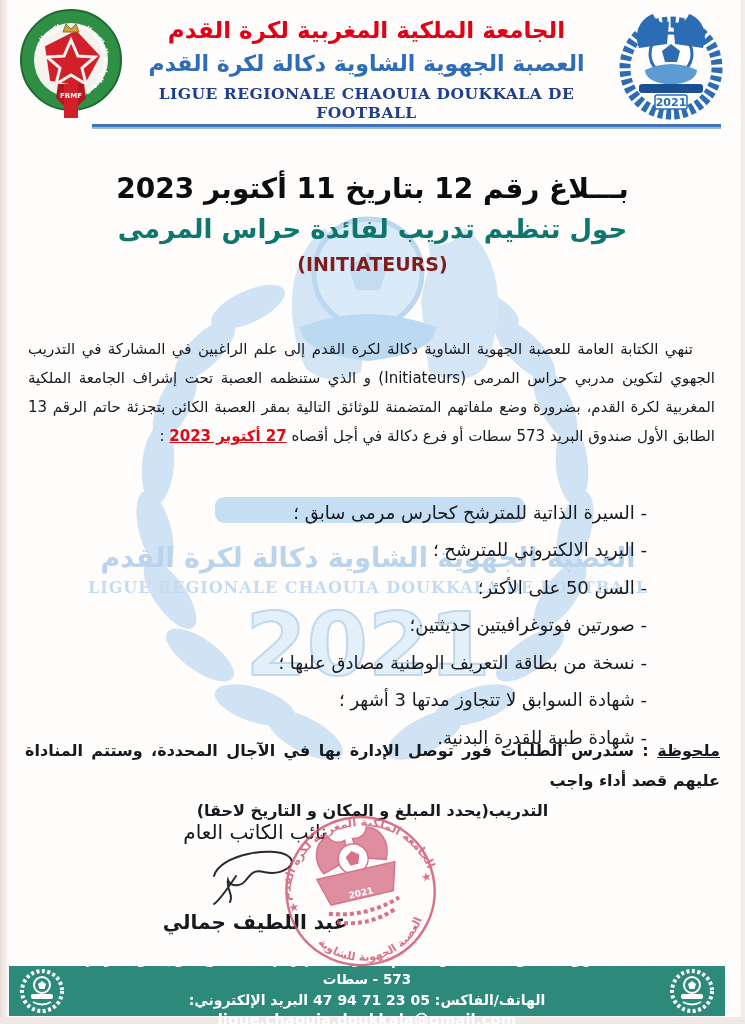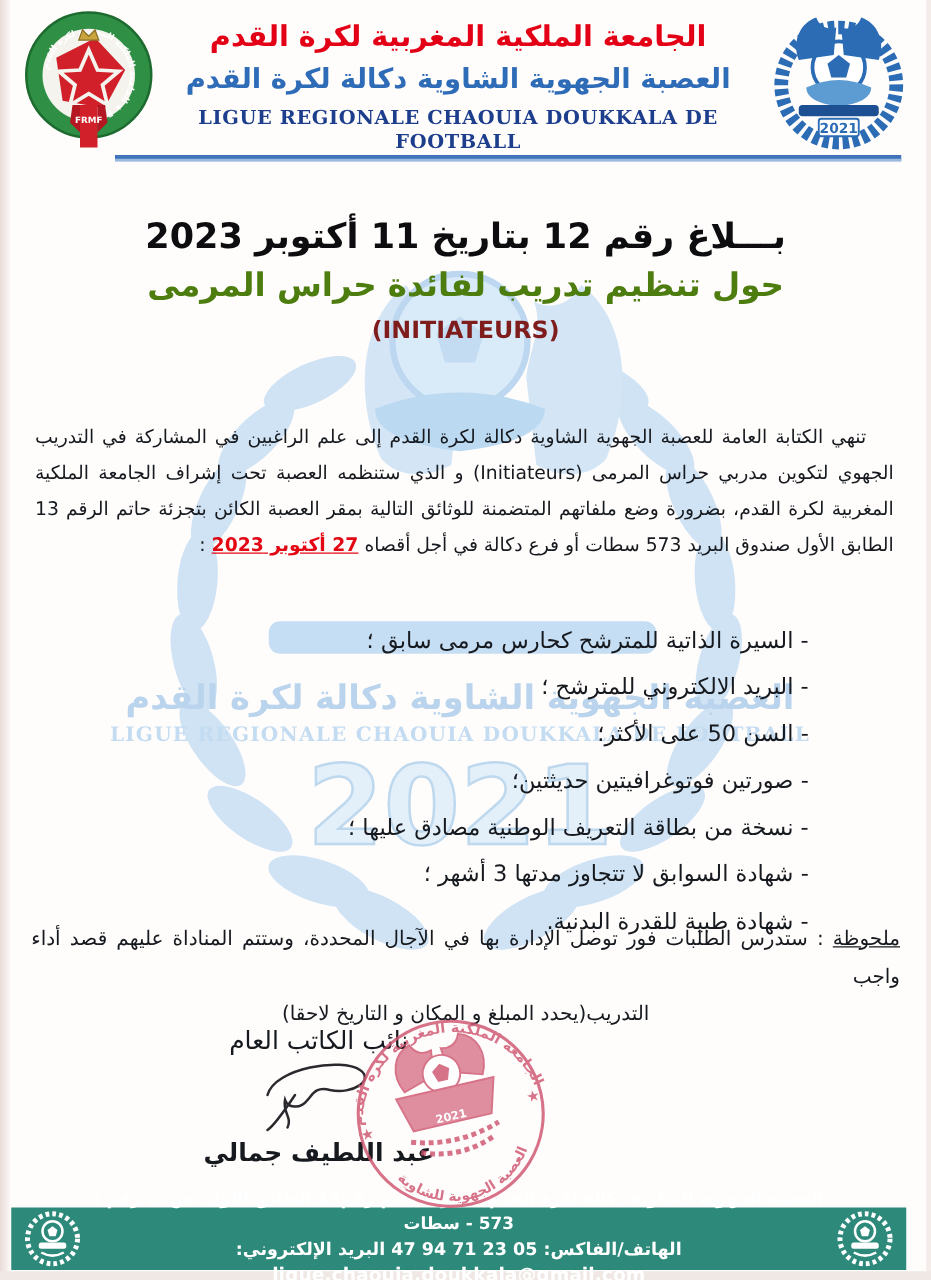--- a/index.html
+++ b/index.html
@@ -27,33 +27,33 @@
   .fed-ar{font-size:23px;font-weight:bold;color:#e30016;direction:rtl;line-height:1.3;}
   .fed-fr{font-size:15px;font-weight:bold;color:#e30016;font-family:"DejaVu Serif",serif;margin-top:5px;}
   .league-ar{font-size:22px;font-weight:bold;color:#2f6cb7;direction:rtl;margin-top:4px;line-height:1.3;}
   .league-fr{font-size:15.5px;font-weight:bold;color:#1d3e8c;font-family:"DejaVu Serif",serif;margin-top:6px;letter-spacing:.5px;}
   .header-rule{position:absolute;top:124px;left:92px;right:24px;height:3px;background:#3f74ba;
     border-bottom:2px solid #9ab9dd;z-index:2;}
 
   
   .title-block{position:absolute;top:168px;left:50px;right:50px;text-align:center;z-index:2;direction:rtl;}
   .title-l1{font-size:28px;font-weight:bold;line-height:1.5;color:#0d0d0f;}
-  .title-l2{font-size:26px;font-weight:bold;line-height:1.5;color:#4d7c0f;}
+  .title-l2{font-size:26px;font-weight:bold;line-height:1.5;color:#0f766e;}
   .title-l3{font-size:19px;font-weight:bold;direction:ltr;margin-top:4px;color:#7f1d1d;}
 
   
   .body-par{position:absolute;top:320px;right:30px;left:28px;direction:rtl;text-align:justify;
     font-size:15px;line-height:1.93;z-index:2;text-indent:22px;}
   .deadline{color:#e30613;font-weight:bold;text-decoration:underline;}
   .req-list{position:absolute;top:494px;right:98px;left:30px;direction:rtl;list-style:none;
     margin:0;padding:0;font-size:18px;line-height:2.08;z-index:2;}
 
   
   .note{position:absolute;top:736px;left:25px;right:25px;direction:rtl;font-size:16px;
-    font-weight:normal;line-height:1.85;text-align:justify;z-index:2;}
+    font-weight:bold;line-height:1.85;text-align:justify;z-index:2;}
   .note-label{text-decoration:underline;}
   .note-line2{text-align:center;margin-top:1px;}
 
   
   .sig-block{position:absolute;top:820px;left:100px;width:310px;text-align:center;direction:rtl;z-index:2;}
   .sig-title{font-size:20px;font-weight:normal;}
   .sig-squiggle{display:block;margin:2px auto 0;}
   .sig-name{font-size:20px;font-weight:bold;margin-top:2px;}
   .stamp{position:absolute;top:806px;left:258px;width:205px;height:165px;z-index:3;opacity:.82;
     transform:rotate(-13deg);pointer-events:none;}

